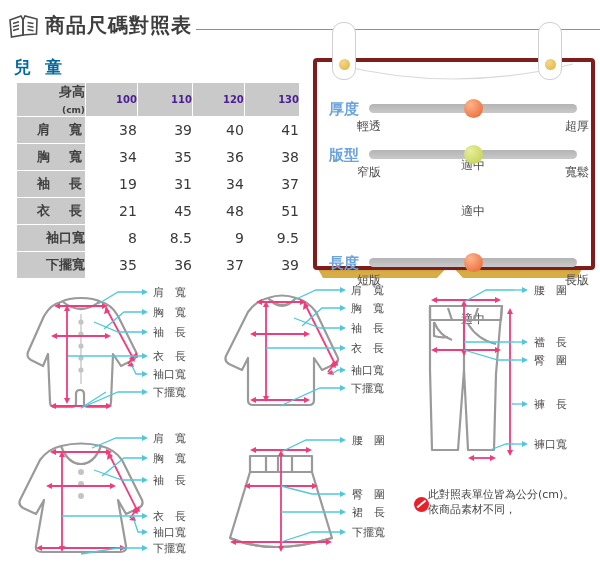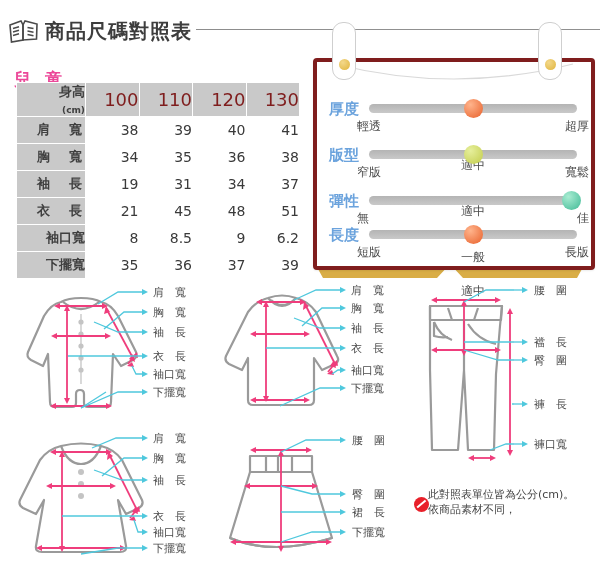--- a/index.html
+++ b/index.html
@@ -6,39 +6,39 @@
   body{
     width:600px;height:576px;
     background:#ffffff;
     font-family:"DejaVu Sans","Liberation Sans",sans-serif;
     position:relative;overflow:hidden;
     color:#4a4a4a;
   }
   .root{position:absolute;left:0;top:0;width:600px;height:576px;}
 
   
-  .hdr{position:absolute;left:8px;top:12px;display:flex;margin-top:6px;}
+  .hdr{position:absolute;left:8px;top:12px;display:flex;align-items:center;}
   .book-icon{width:32px;height:26px;flex:0 0 auto;margin-right:5px;}
   .hdr-title{font-size:20px;font-weight:bold;color:#3d3d3d;letter-spacing:1px;
     font-family:"DejaVu Sans","Liberation Sans",sans-serif;white-space:nowrap;}
   .hdr-rule{position:absolute;left:196px;top:29px;width:122px;height:0;
     border-top:1px solid #8d8d8d;}
 
-  .subtitle{position:absolute;left:14px;top:68px;font-size:17px;font-weight:bold;
-    color:#ec4899;letter-spacing:4px;}
+  .subtitle{position:absolute;left:14px;top:56px;font-size:17px;font-weight:bold;
+    color:#0369a1;letter-spacing:4px;}
 
   
   .tbl{position:absolute;left:16px;top:82px;border-collapse:collapse;
     width:284px;}
   .tbl td{border:1px solid #ffffff;text-align:right;font-size:13px;
     color:#404040;height:26px;padding:0;}
   .tbl .lab{background:#c9c9c9;width:68px;font-weight:bold;font-size:13px;
     letter-spacing:3px;}
   .tbl .lab.nospace{letter-spacing:0px;}
-  .tbl .hd{background:#c9c9c9;font-weight:normal;font-size:18px;color:#7f1d1d;}
+  .tbl .hd{background:#c9c9c9;font-weight:bold;font-size:10px;color:#4c1d95;}
   .tbl .val{background:#ffffff;font-size:14px;color:#3a3a3a;}
   .sm{font-size:9px;margin-left:40px;}
 
   
   .line-wire{position:absolute;left:300px;top:29px;width:300px;border-top:1px solid #909090;}
   .card{position:absolute;left:313px;top:58px;width:274px;height:204px;
     background:#ffffff;border:4px solid #7f1d1d;border-radius:4px;
     box-shadow:0 1px 2px rgba(0,0,0,.08);text-align:right;}
   .peg{position:absolute;width:22px;height:56px;background:#ffffff;
     border:1px solid #cfcfcf;border-radius:11px;}
@@ -139,21 +139,21 @@
         <td class="val">21</td>
         <td class="val">45</td>
         <td class="val">48</td>
         <td class="val">51</td>
       </tr>
       <tr>
         <td class="lab nospace">袖口寬</td>
         <td class="val">8</td>
         <td class="val">8.5</td>
         <td class="val">9</td>
-        <td class="val">6.2</td>
+        <td class="val">9.5</td>
       </tr>
       <tr>
         <td class="lab nospace">下擺寬</td>
         <td class="val">35</td>
         <td class="val">36</td>
         <td class="val">37</td>
         <td class="val">39</td>
       </tr>
     </tbody>
   </table>
@@ -186,33 +186,22 @@
       <div class="track">
         <div class="knob olive" style="left:50%;margin-left:-9.5px;top:-5px;"></div>
       </div>
       <div class="sticks">
         <span class="st-l">窄版</span>
         <span class="st-c">適中</span>
         <span class="st-r">寬鬆</span>
       </div>
     </div>
 
-    <div class="srow" style="top:126px;">
-      <div class="slabel">彈性</div>
-      <div class="track">
-        <div class="knob teal" style="left:100%;margin-left:-15px;top:-5px;"></div>
-      </div>
-      <div class="sticks">
-        <span class="st-l">無</span>
-        <span class="st-c">一般</span>
-        <span class="st-r">佳</span>
-      </div>
-    </div>
-
-    <div class="srow" style="top:160px;font-family:Liberation Serif, serif;">
+
+    <div class="srow" style="top:188px;font-family:Liberation Serif, serif;">
       <div class="slabel">長度</div>
       <div class="track">
         <div class="knob orange" style="left:50%;margin-left:-9.5px;top:-5px;"></div>
       </div>
       <div class="sticks">
         <span class="st-l">短版</span>
         <span class="st-c">適中</span>
         <span class="st-r">長版</span>
       </div>
     </div>

